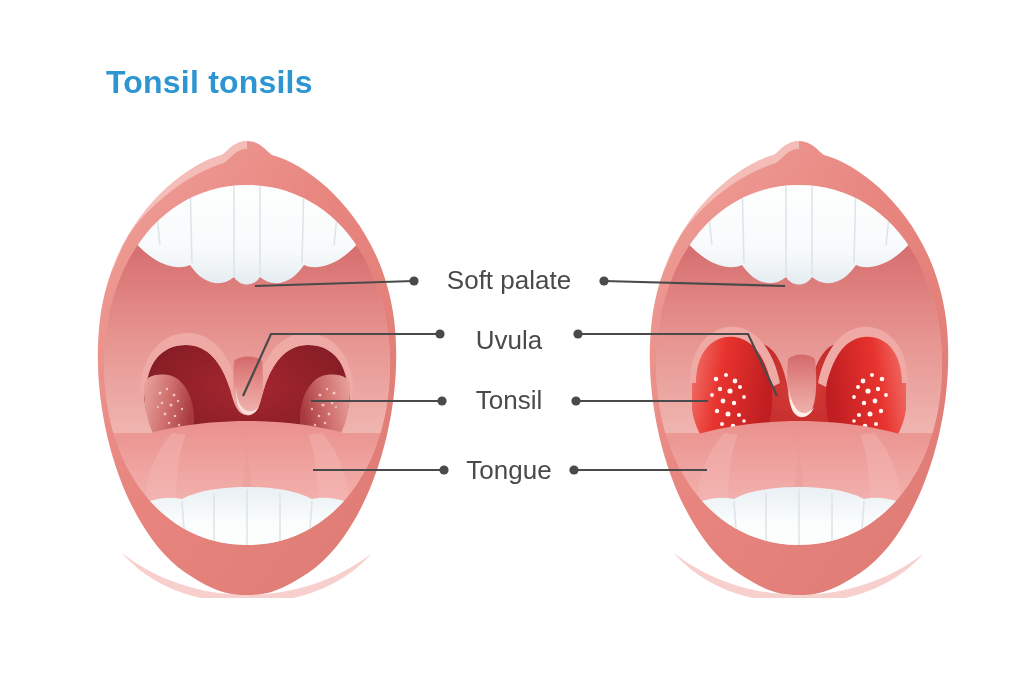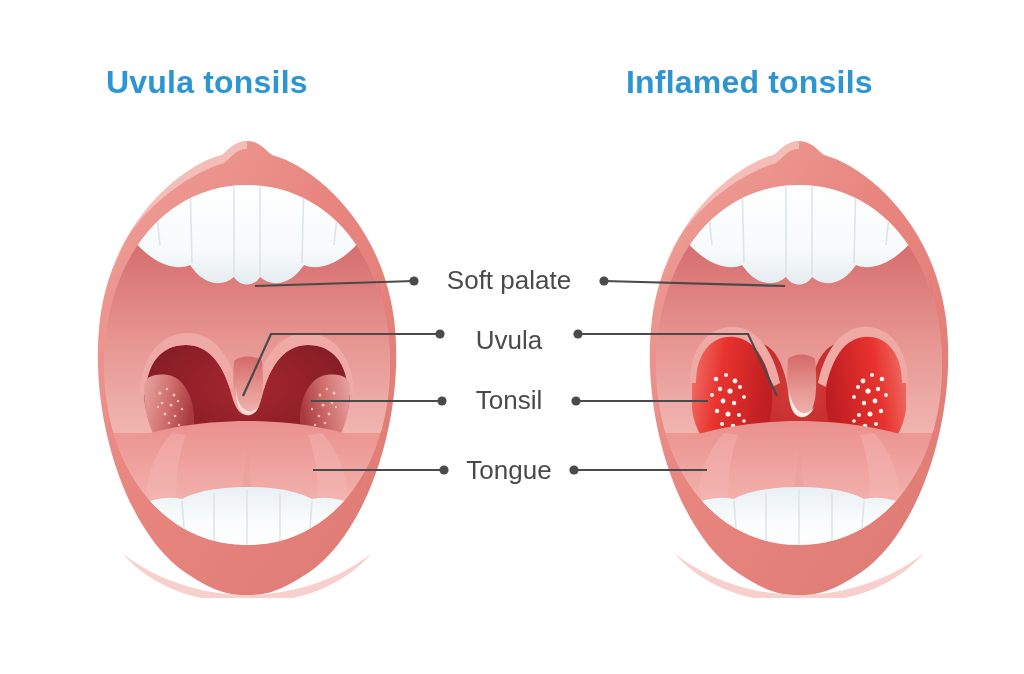--- a/index.html
+++ b/index.html
@@ -31,22 +31,21 @@
     font-family:"Liberation Sans", sans-serif;
     font-size:26px;
     fill:#4a4a4a;
   }
 </style>
 </head>
 <body>
 
 <div id="stage" style="background: rgb(255, 255, 255);">
 
-  <div class="title" id="title-normal" style="color: rgb(46, 149, 211);">Uvula tonsils</div>
-  <div class="title" id="title-inflamed" style="color: rgb(46, 149, 211);">Inflamed tonsils</div>
+  <div class="title" id="title-normal" style="color: rgb(46, 149, 211);">Tonsil tonsils</div>
 
   <svg class="mouth-svg" id="mouth-normal" width="330" height="465" viewBox="0 0 330 465">
     <defs>
       <linearGradient id="n-lip" x1="0" y1="0" x2="1" y2="1">
         <stop offset="0%" stop-color="#efa29b"></stop>
         <stop offset="45%" stop-color="#e8857f"></stop>
         <stop offset="100%" stop-color="#de7a74"></stop>
       </linearGradient>
       <linearGradient id="n-lipin" x1="0.5" y1="0" x2="0.5" y2="1">
         <stop offset="0%" stop-color="#f3b0aa"></stop>

